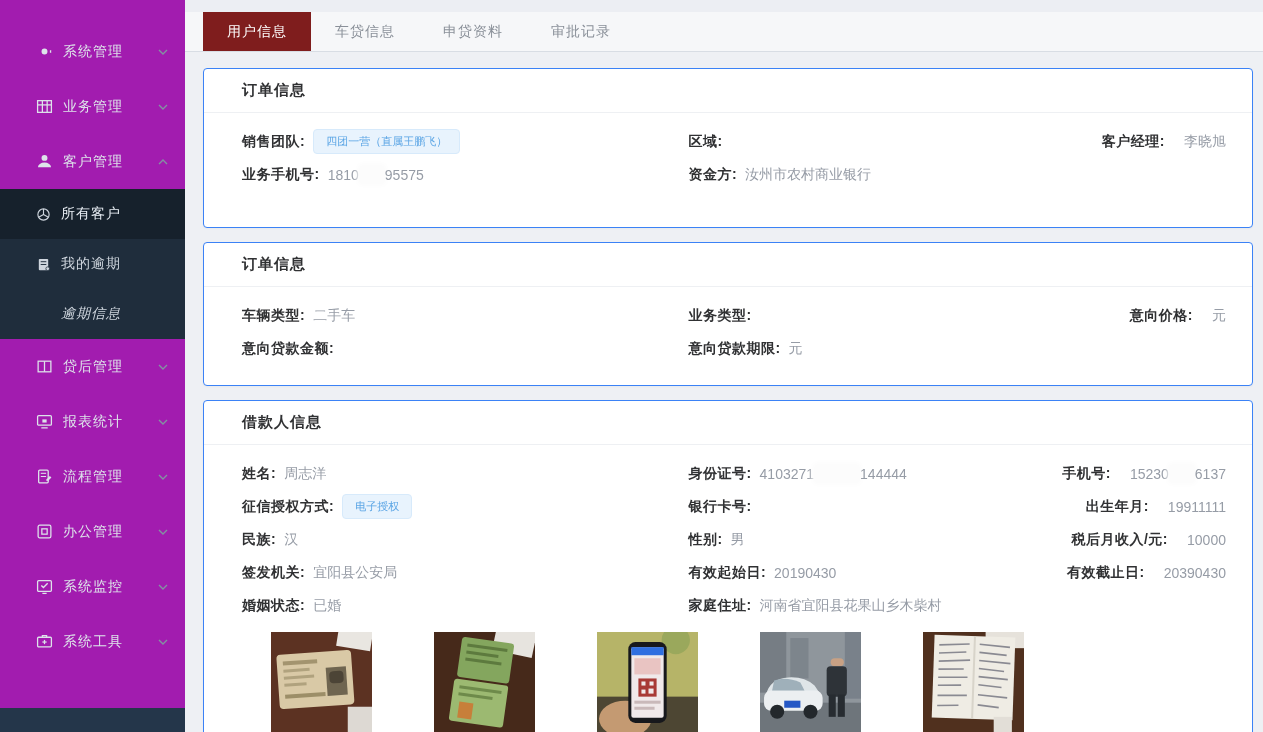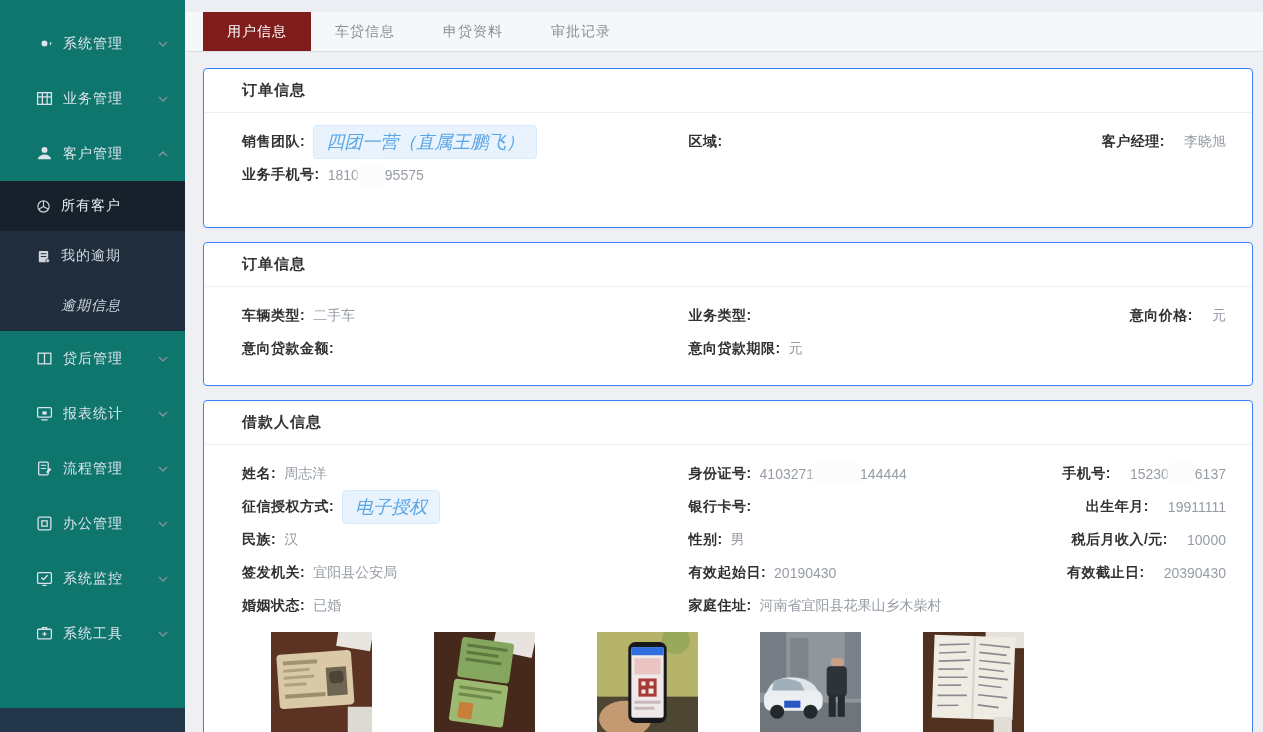--- a/index.html
+++ b/index.html
@@ -4,21 +4,21 @@
 <style>
   * { margin:0; padding:0; box-sizing:border-box; }
   html,body { width:1263px; height:732px; overflow:hidden; }
   body {
     font-family:"Liberation Sans","DejaVu Sans",sans-serif;
     font-size:14px; background:#eef0f4; color:#303133; position:relative;
   }
   
   .sidebar {
     position:absolute; left:0; top:0; width:185px; height:732px;
-    background:#0f766e; color:#dde3ea; padding-top:16px; overflow:hidden;
+    background:#a21caf; color:#dde3ea; padding-top:24px; overflow:hidden;
   }
   .side-item {
     height:55px; display:flex; align-items:center; padding:0 16px 0 36px;
     cursor:pointer; position:relative; color:#dde3ea;
   }
   .side-item .s-icon { width:17px; height:17px; margin-right:10px; flex:0 0 17px; display:flex; align-items:center; }
   .side-item .s-label { flex:1; font-size:14px; letter-spacing:1px; }
   .side-item .chev { width:12px; height:12px; color:#8391a2; }
   .submenu { background:#1f2d3c; }
   .sub-item {
@@ -61,21 +61,21 @@
   .cell.right { justify-content:flex-end; padding-right:8px;gap:11px; }
   .lbl { font-weight:700; color:#303133; margin-right:8px; white-space:nowrap; letter-spacing:0.5px; }
   .val { color:#969ca6; white-space:nowrap; }
   .redact {
     display:inline-block; width:22px; height:15px; margin:0 2px; vertical-align:-2px;
     background:#fcfcfc; box-shadow:0 0 5px 4px #fcfcfc; border-radius:2px;
   }
   .redact.wide { width:42px; }
   .chip {
     background:#e8f3fd; color:#5ba5e5; border:1px solid #d7eafb; border-radius:4px;
-    padding:4px 12px; font-size:18px; white-space:nowrap; cursor:pointer;font-style:italic;
+    padding:4px 12px; font-size:11px; white-space:nowrap; cursor:pointer;
   }
   .chip.static { cursor:default; }
 
   
   .photos { display:flex; gap:62px; padding-left:29px; margin-top:10px; }
   .photo-box { width:101px; }
   .thumb { width:101px; height:101px; overflow:hidden; cursor:pointer; background:#444; }
   .thumb svg { width:101px; height:101px; }
 </style>
 </head>
@@ -280,20 +280,24 @@
           </div>
           <div class="cell right">
             <span class="lbl">客户经理:</span>
             <span class="val">李晓旭</span>
           </div>
         </div>
         <div class="frow">
           <div class="cell">
             <span class="lbl">业务手机号:</span>
             <span class="val"><span>1810</span><span class="redact"></span><span>95575</span></span>
+          </div>
+          <div class="cell">
+            <span class="lbl">资金方:</span>
+            <span class="val">汝州市农村商业银行</span>
           </div>
           <div class="cell right"></div>
         </div>
       </div>
     </div>
 
     <div class="card">
       <div class="card-header">订单信息</div>
       <div class="card-body">
         <div class="frow">

